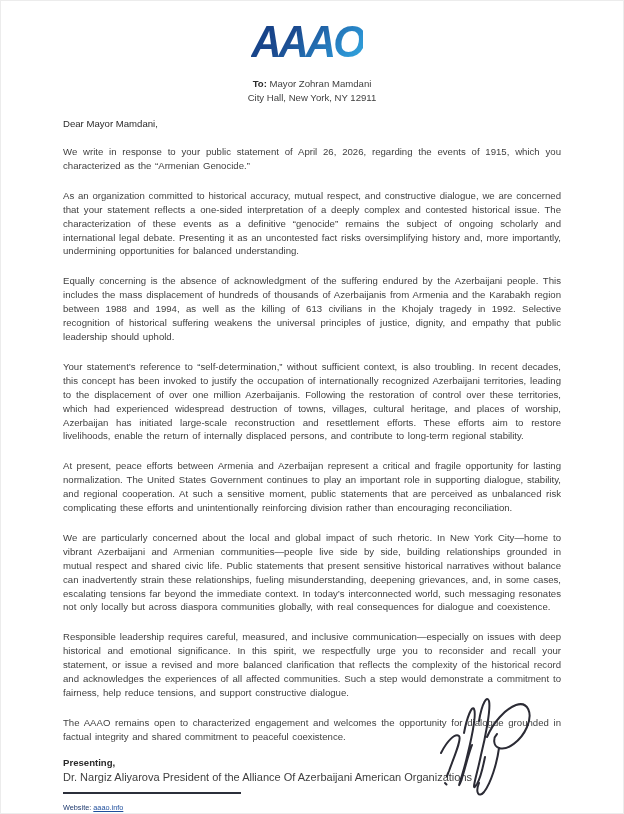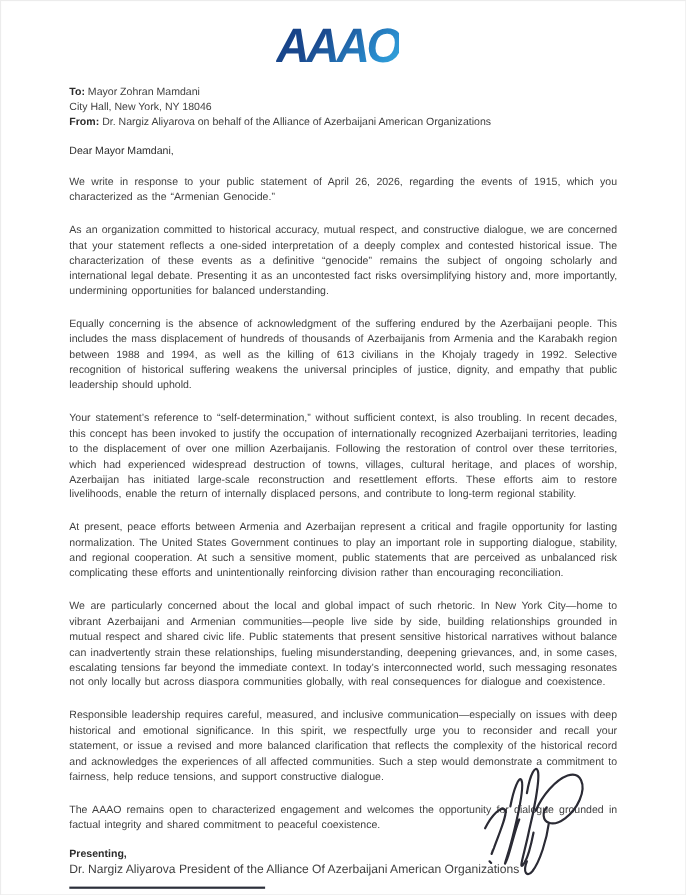--- a/index.html
+++ b/index.html
@@ -56,21 +56,21 @@
   }
   .logo-line3 {
     color: #2f7fc1;
     font-size: 8.5px;
     font-weight: 700;
     letter-spacing: 8.5px;
     white-space: nowrap;
   }
 
   
-  .address-block { margin-bottom: 13px; }
+  .address-block { margin-bottom: 13px; text-align: center; }
   .address-line {
     font-size: 9.6px;
     line-height: 14px;
     color: #3f3f3f;
   }
   .address-line b { color: #2b2b2b; }
 
   
   .salutation {
     font-size: 9.6px;
@@ -129,22 +129,21 @@
 <body>
 
 <div class="page">
 
   <div class="letter-header">
     <div class="logo-mark">AAAO</div>
   </div>
 
   <div class="address-block">
     <div class="address-line"><b>To:</b><span> Mayor Zohran Mamdani</span></div>
-    <div class="address-line">City Hall, New York, NY 18046</div>
-    <div class="address-line"><b>From:</b><span> Dr. Nargiz Aliyarova on behalf of the Alliance of Azerbaijani American Organizations</span></div>
+    <div class="address-line">City Hall, New York, NY 12911</div>
   </div>
 
   <div class="salutation">Dear Mayor Mamdani,</div>
 
   <p class="para">We write in response to your public statement of April 26, 2026, regarding the events of 1915, which you characterized as the “Armenian Genocide.”</p>
   <p class="para">As an organization committed to historical accuracy, mutual respect, and constructive dialogue, we are concerned that your statement reflects a one-sided interpretation of a deeply complex and contested historical issue. The characterization of these events as a definitive “genocide” remains the subject of ongoing scholarly and international legal debate. Presenting it as an uncontested fact risks oversimplifying history and, more importantly, undermining opportunities for balanced understanding.</p>
   <p class="para">Equally concerning is the absence of acknowledgment of the suffering endured by the Azerbaijani people. This includes the mass displacement of hundreds of thousands of Azerbaijanis from Armenia and the Karabakh region between 1988 and 1994, as well as the killing of 613 civilians in the Khojaly tragedy in 1992. Selective recognition of historical suffering weakens the universal principles of justice, dignity, and empathy that public leadership should uphold.</p>
   <p class="para">Your statement’s reference to “self-determination,” without sufficient context, is also troubling. In recent decades, this concept has been invoked to justify the occupation of internationally recognized Azerbaijani territories, leading to the displacement of over one million Azerbaijanis. Following the restoration of control over these territories, which had experienced widespread destruction of towns, villages, cultural heritage, and places of worship, Azerbaijan has initiated large-scale reconstruction and resettlement efforts. These efforts aim to restore livelihoods, enable the return of internally displaced persons, and contribute to long-term regional stability.</p>
   <p class="para">At present, peace efforts between Armenia and Azerbaijan represent a critical and fragile opportunity for lasting normalization. The United States Government continues to play an important role in supporting dialogue, stability, and regional cooperation. At such a sensitive moment, public statements that are perceived as unbalanced risk complicating these efforts and unintentionally reinforcing division rather than encouraging reconciliation.</p>
   <p class="para">We are particularly concerned about the local and global impact of such rhetoric. In New York City—home to vibrant Azerbaijani and Armenian communities—people live side by side, building relationships grounded in mutual respect and shared civic life. Public statements that present sensitive historical narratives without balance can inadvertently strain these relationships, fueling misunderstanding, deepening grievances, and, in some cases, escalating tensions far beyond the immediate context. In today’s interconnected world, such messaging resonates not only locally but across diaspora communities globally, with real consequences for dialogue and coexistence.</p>

